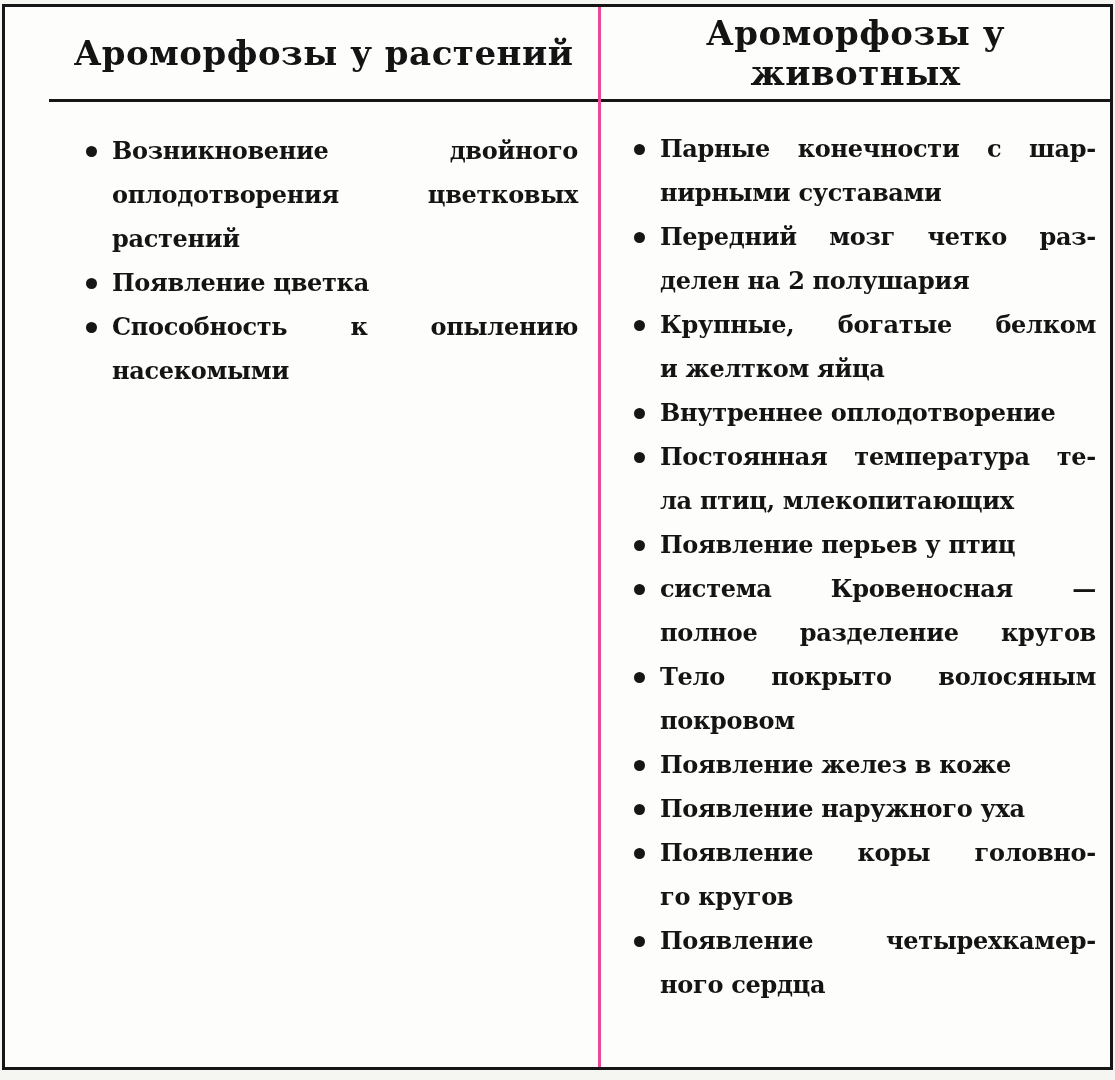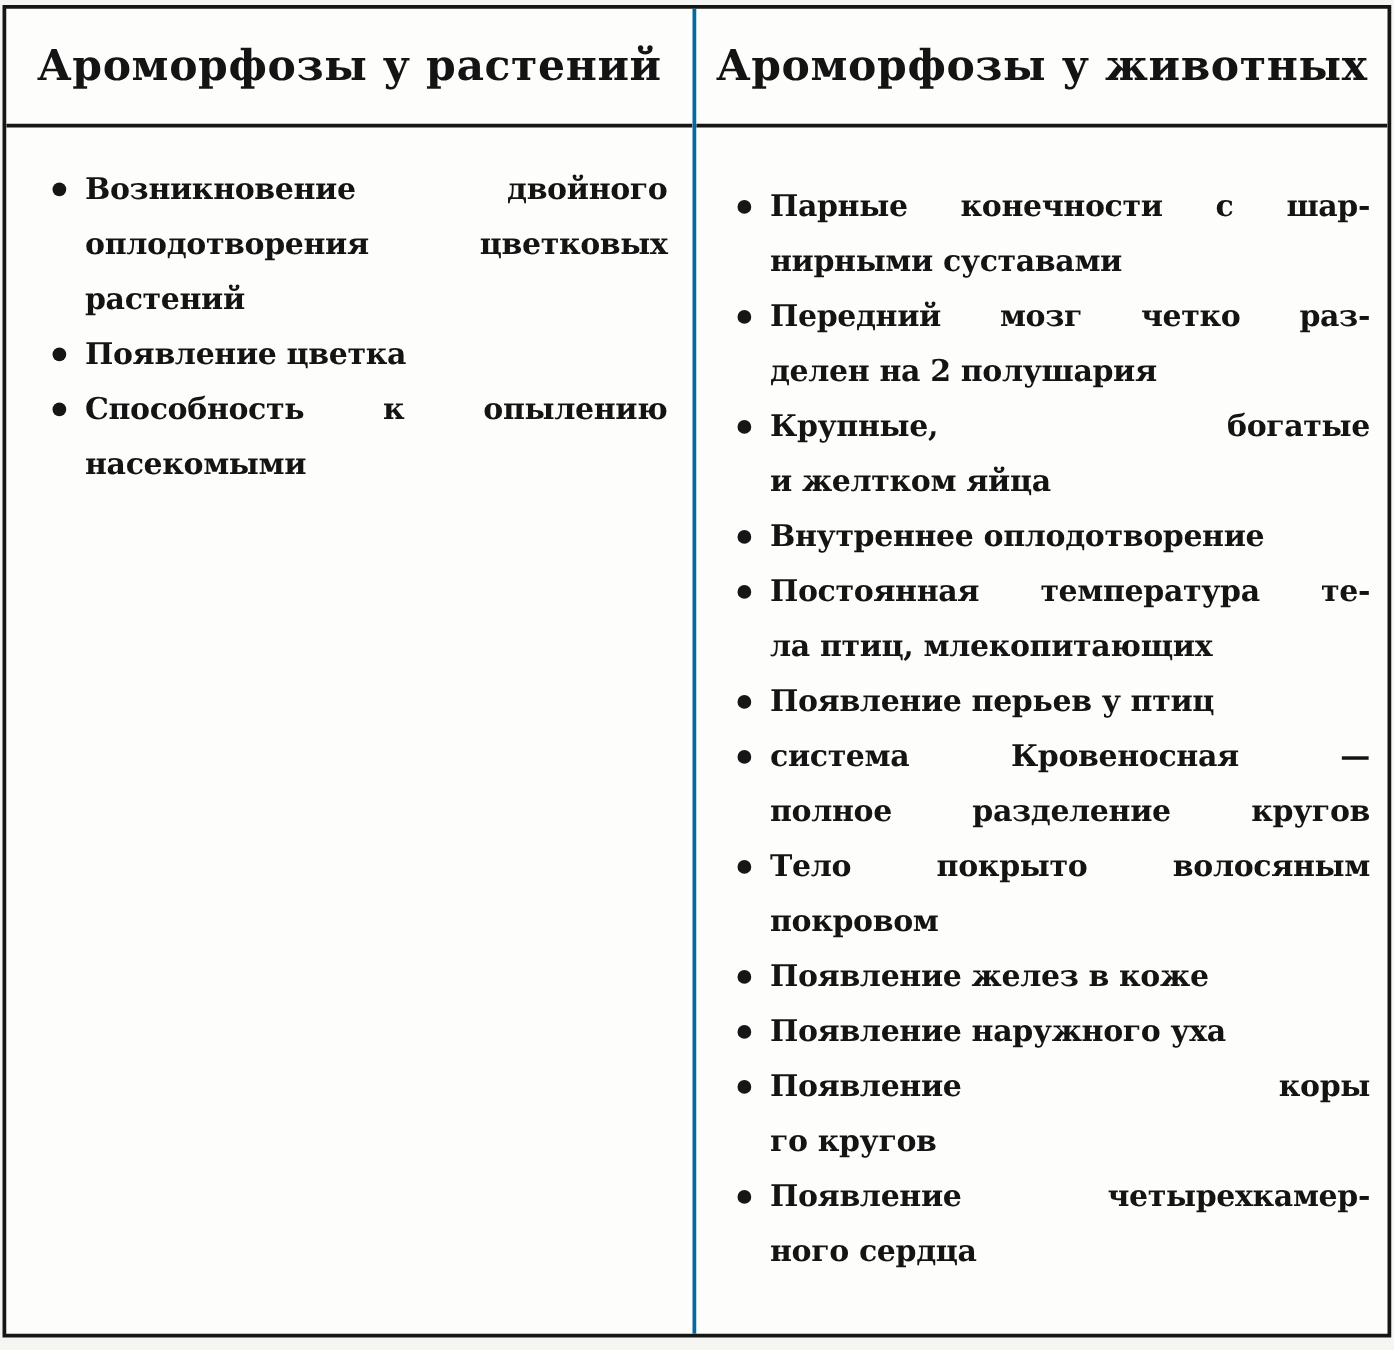--- a/index.html
+++ b/index.html
@@ -25,21 +25,22 @@
   }
   .col {
     display: flex;
     flex-direction: column;
     min-width: 0;
     overflow: hidden;
   }
   .col-left {
     flex: none;
     width: 549px;
-    border-right: 3px solid #0369a1;
+    border-right: 3px solid #ec4899;
+    margin-left: 44px;
   }
   .col-right { flex: 1; }
   .col-header {
     flex: none;
     height: 92px;
     border-bottom: 3px solid #161616;
     display: flex;
     align-items: center;
     justify-content: center;
     font-size: 34px;
@@ -49,21 +50,21 @@
   ul.items {
     list-style: none;
     margin: 0;
     padding: 27px 20px 0 36px;
     font-size: 24px;
     line-height: 44px;
     letter-spacing: -0.3px;
     flex: 1;
     overflow: hidden;
   }
-  .col-right ul.items { padding: 41px 14px 0 32px; }
+  .col-right ul.items { padding: 25px 14px 0 32px; }
   li.item { display: flex; align-items: flex-start; }
   .bullet {
     flex: none;
     width: 11px;
     height: 11px;
     border-radius: 50%;
     background: #161616;
     margin: 17px 15px 0 1px;
   }
   .item-lines { flex: 1; min-width: 0; }
@@ -141,20 +142,21 @@
             </div>
             <div class="line">делен на 2 полушария</div>
           </div>
         </li>
         <li class="item">
           <span class="bullet"></span>
           <div class="item-lines">
             <div class="line fill">
               <span>Крупные,</span>
               <span>богатые</span>
+              <span>белком</span>
             </div>
             <div class="line">и желтком яйца</div>
           </div>
         </li>
         <li class="item">
           <span class="bullet"></span>
           <div class="item-lines">
             <div class="line">Внутреннее оплодотворение</div>
           </div>
         </li>
@@ -212,20 +214,21 @@
           <div class="item-lines">
             <div class="line">Появление наружного уха</div>
           </div>
         </li>
         <li class="item">
           <span class="bullet"></span>
           <div class="item-lines">
             <div class="line fill">
               <span>Появление</span>
               <span>коры</span>
+              <span>головно-</span>
             </div>
             <div class="line">го кругов</div>
           </div>
         </li>
         <li class="item">
           <span class="bullet"></span>
           <div class="item-lines">
             <div class="line fill">
               <span>Появление</span>
               <span>четырехкамер-</span>

